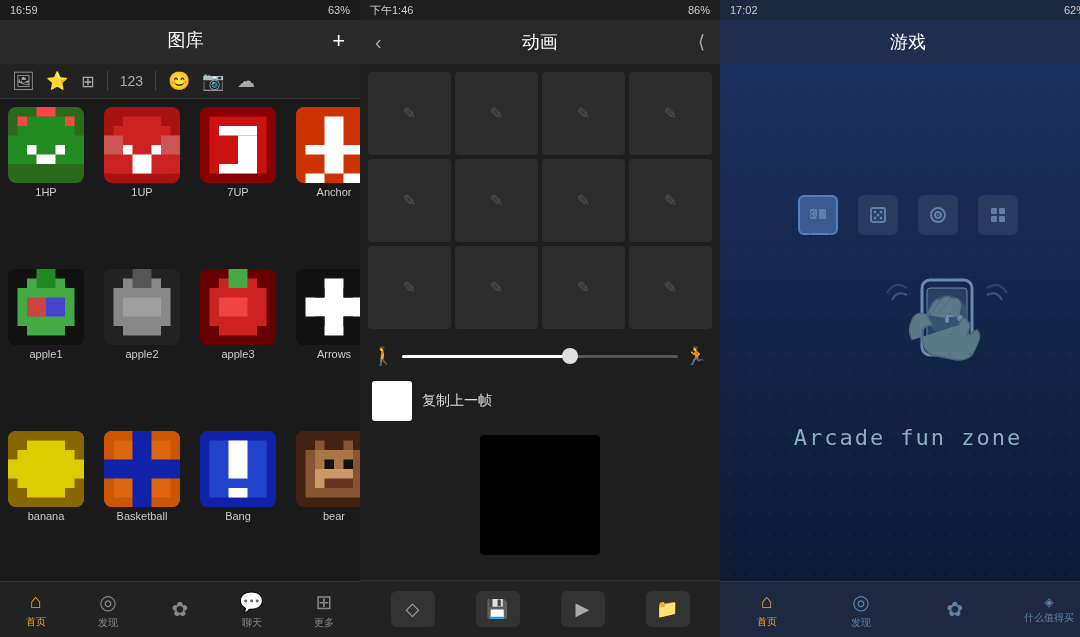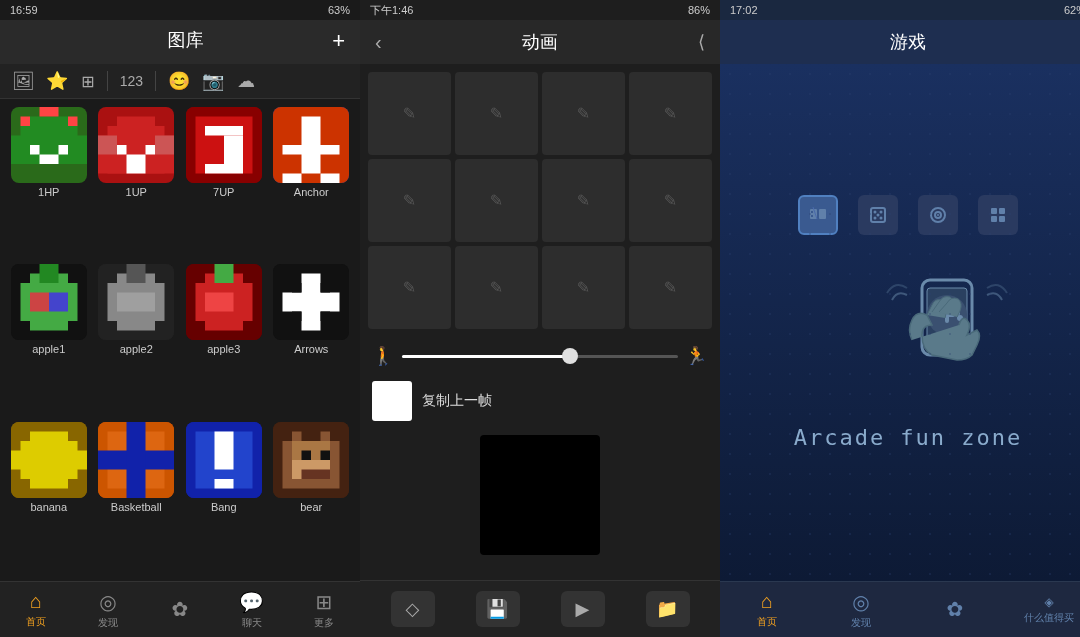--- a/index.html
+++ b/index.html
@@ -73,21 +73,21 @@
     }
     .tab-divider {
       width: 1px;
       height: 20px;
       background: #444;
     }
 
     .gallery-grid {
       display: grid;
       grid-template-columns: repeat(4, 1fr);
-      gap: 6px;
+      gap: 20px;
       padding: 8px;
       overflow-y: auto;
       flex: 1;
     }
     .gallery-item {
       display: flex;
       flex-direction: column;
       align-items: center;
       cursor: pointer;
     }

